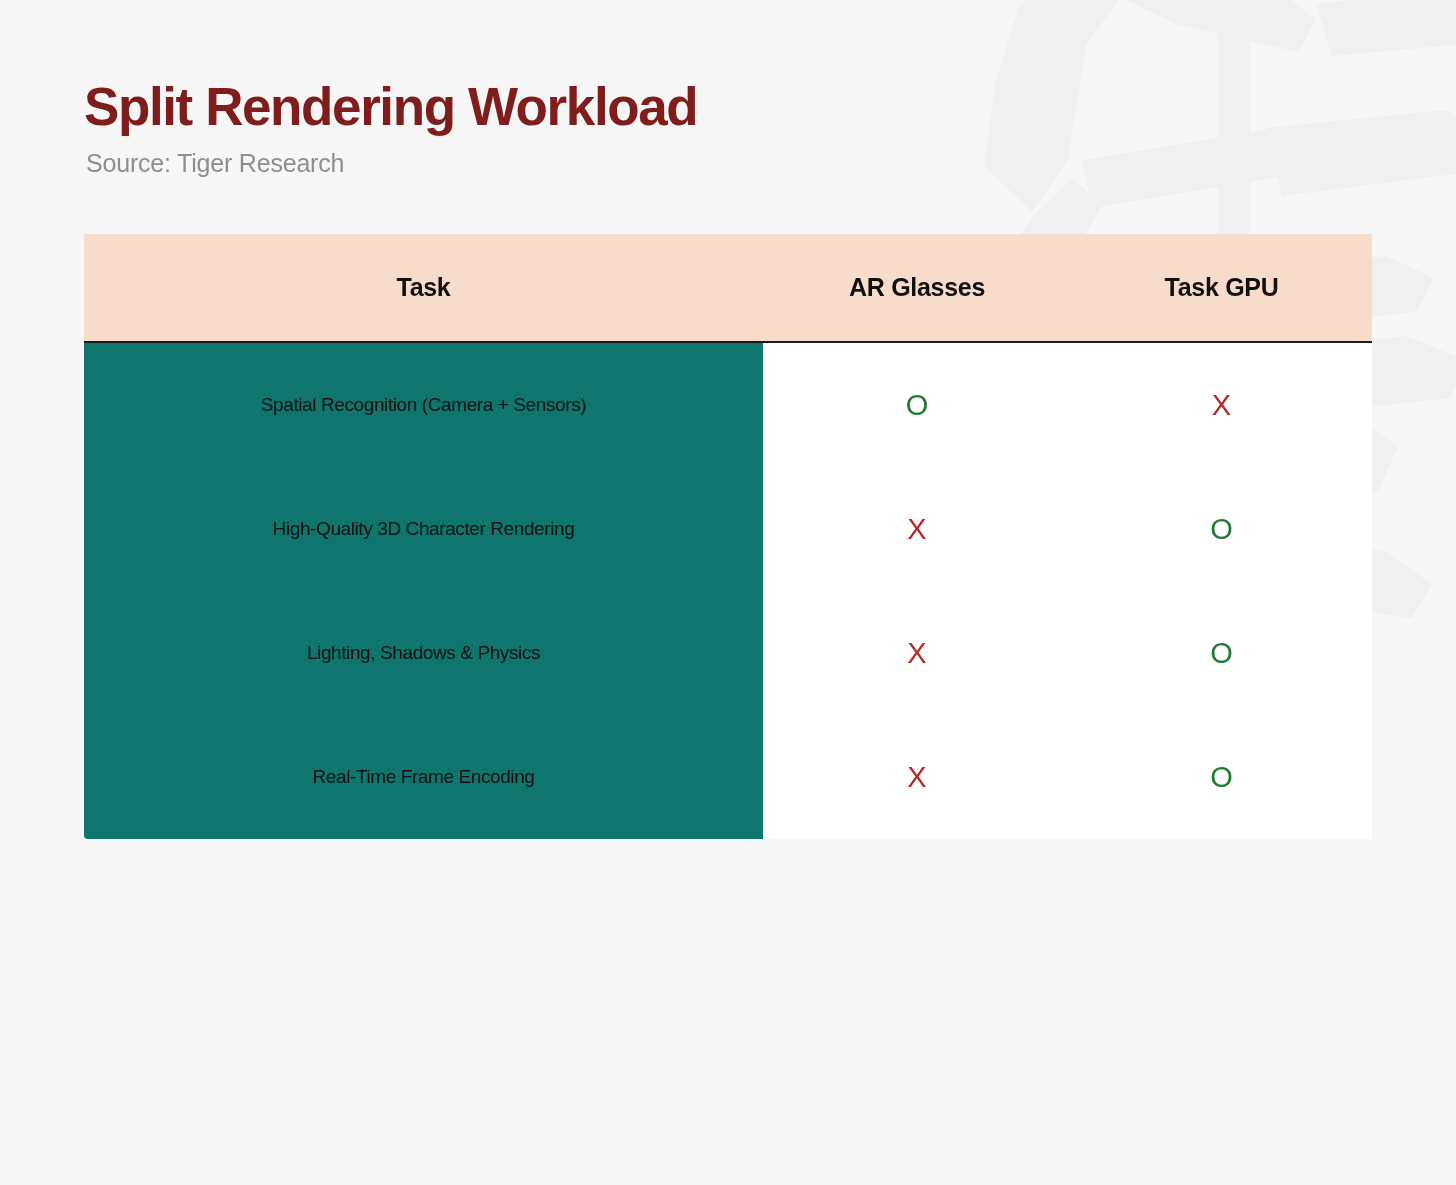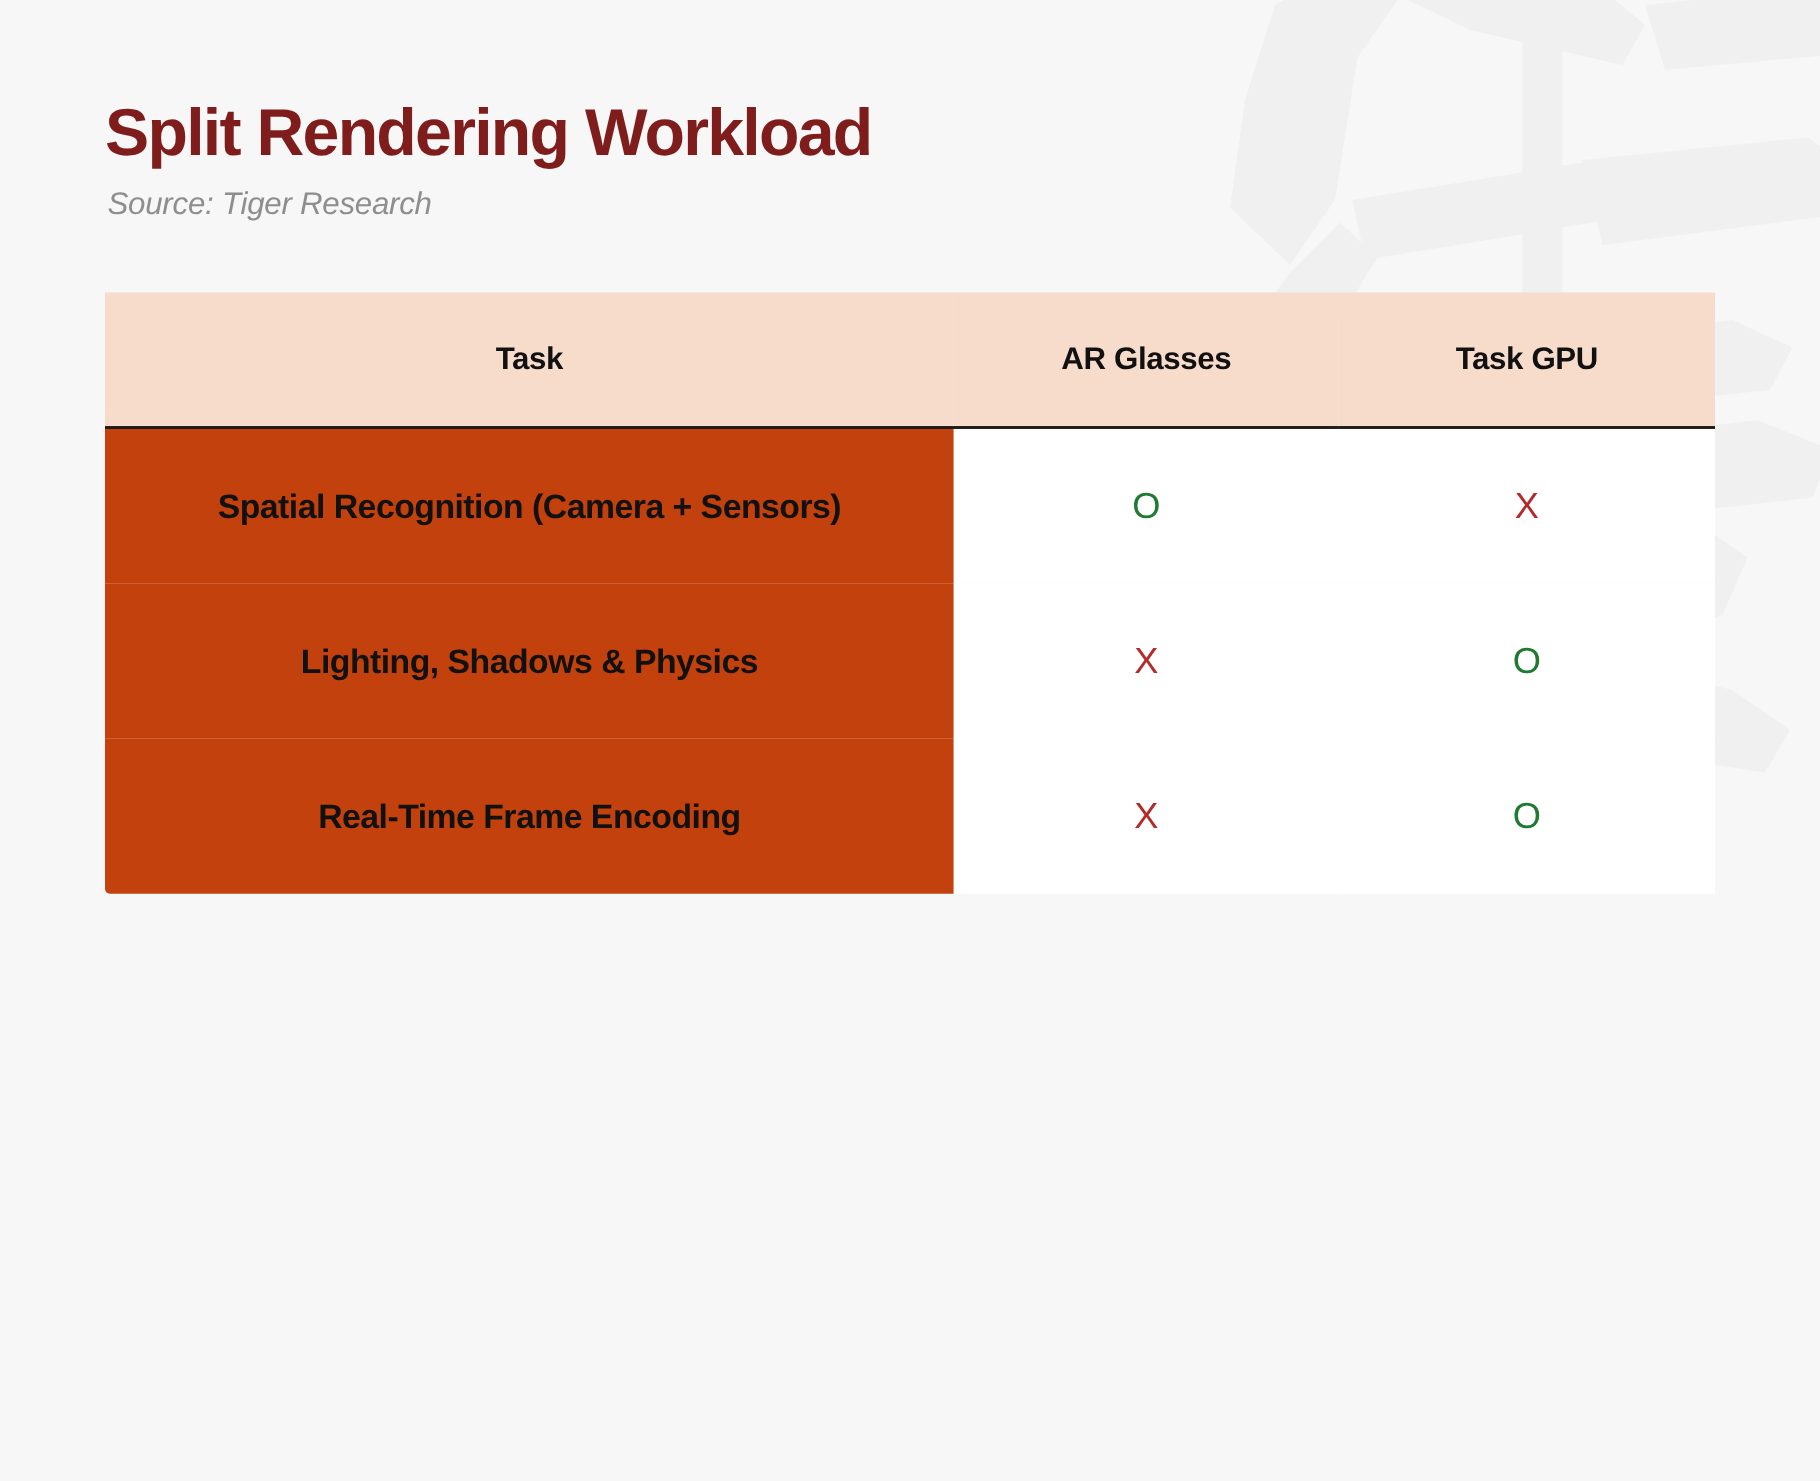--- a/index.html
+++ b/index.html
@@ -39,21 +39,20 @@
     font-weight: 700;
     letter-spacing: -1.4px;
     color: #7f1d1d;
     line-height: 1.08;
     margin: 0;
     white-space: nowrap;
   }
   #page-subtitle {
     margin: 14px 0 0 2px;
     font-size: 25px;
-    font-style: italic;
     font-weight: 400;
     color: #8e8e8e;
     letter-spacing: -0.2px;
     white-space: nowrap;
   }
 
   
   #workload-table {
     position: absolute;
     left: 84px;
@@ -80,23 +79,23 @@
   }
 
   #workload-table tbody td {
     height: 124px;
     padding: 0;
     text-align: center;
     vertical-align: middle;
     background: #ffffff;
   }
   #workload-table tbody td.task-cell {
-    background: #c2410c;
-    font-size: 27px;
-    font-weight: 700;
+    background: #0f766e;
+    font-size: 19px;
+    font-weight: 400;
     color: #111111;
     letter-spacing: -0.4px;
   }
   #workload-table tbody tr:last-child td.task-cell {
     border-bottom-left-radius: 4px;
   }
 
   .mark {
     font-size: 29px;
     font-weight: 400;
@@ -158,20 +157,29 @@
       <td>
         <span class="mark mark-yes">O</span>
       </td>
       <td>
         <span class="mark mark-no">X</span>
       </td>
     </tr>
 
 
 
+    <tr>
+      <td class="task-cell">High-Quality 3D Character Rendering</td>
+      <td>
+        <span class="mark mark-no">X</span>
+      </td>
+      <td>
+        <span class="mark mark-yes">O</span>
+      </td>
+    </tr>
 
     <tr>
       <td class="task-cell">Lighting, Shadows &amp; Physics</td>
       <td>
         <span class="mark mark-no">X</span>
       </td>
       <td>
         <span class="mark mark-yes">O</span>
       </td>
     </tr>

